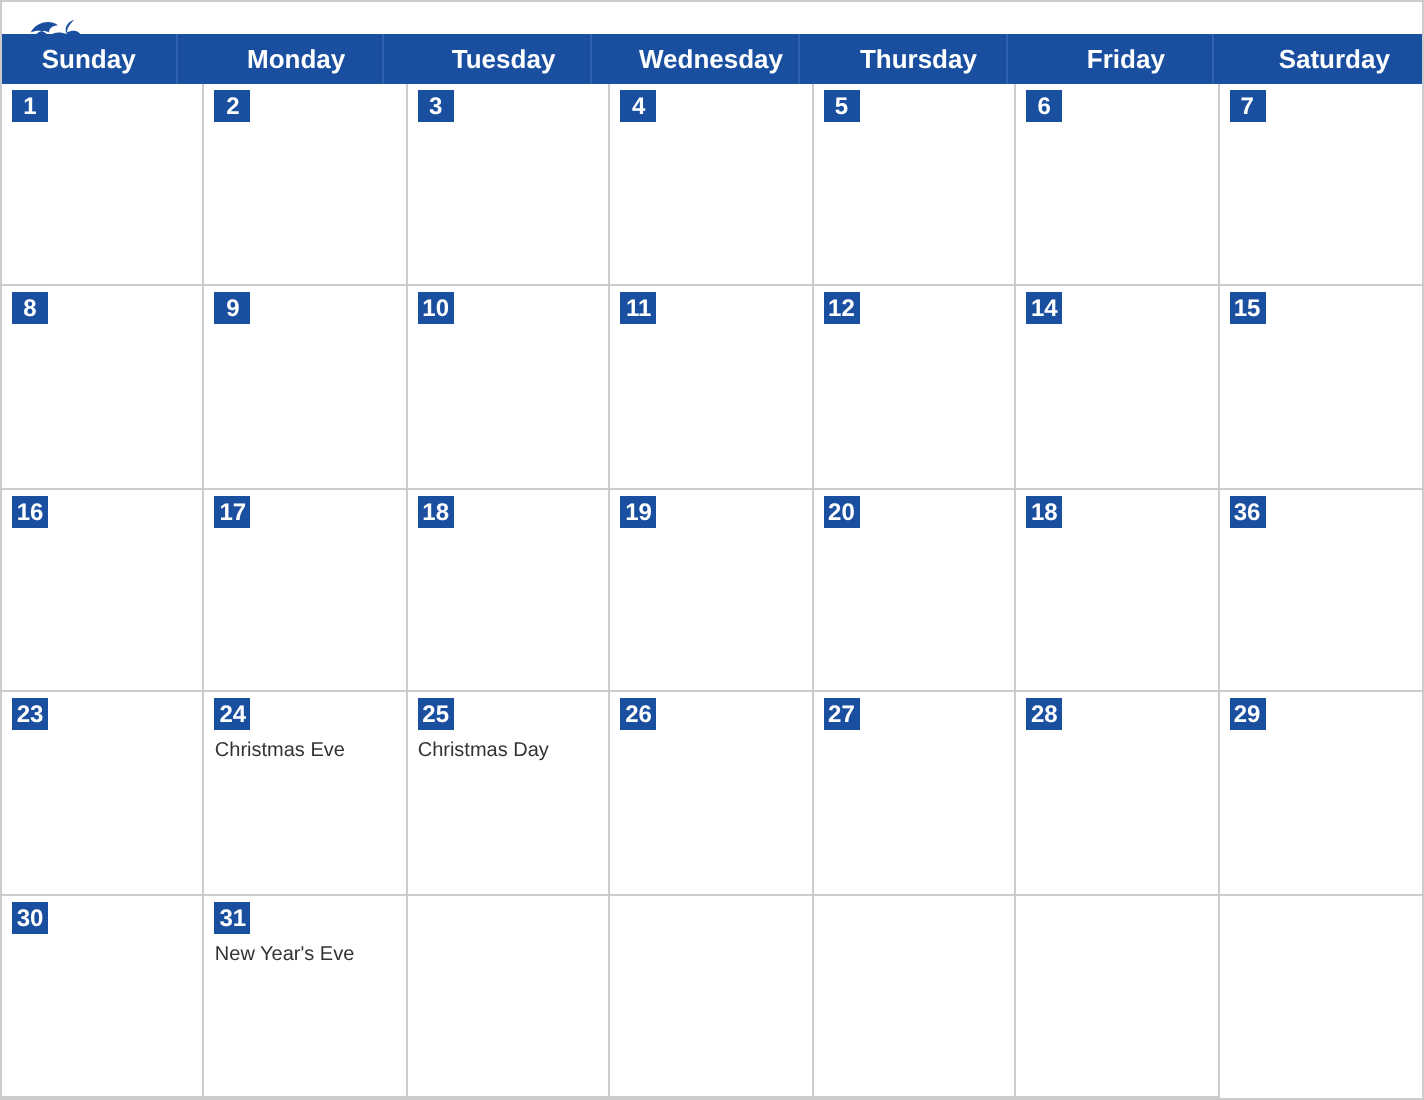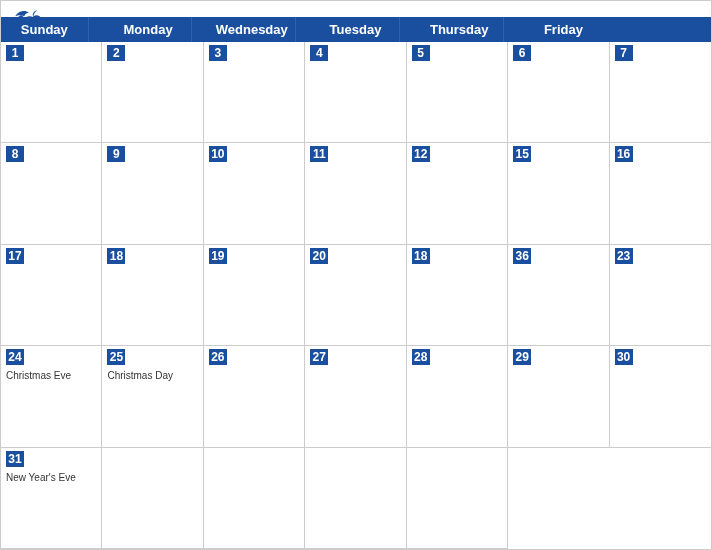--- a/index.html
+++ b/index.html
@@ -131,24 +131,25 @@
       <span class="logo-text-general"></span>
       <span class="logo-text-blue"></span>
     </div>
     <h1 class="calendar-title"></h1>
     <span class="country-label"></span>
   </div>
 
   <div class="day-headers">
     <div class="day-header">Sunday</div>
     <div class="day-header">Monday</div>
+    <div class="day-header">Tuesday</div>
     <div class="day-header">Wednesday</div>
-    <div class="day-header">Tuesday</div>
     <div class="day-header">Thursday</div>
     <div class="day-header">Friday</div>
+    <div class="day-header">Saturday</div>
   </div>
 
   <div class="calendar-grid" id="calendar-grid">
   <div class="calendar-cell">
         <span class="cell-date">1</span>
       </div>
       <div class="calendar-cell">
         <span class="cell-date">2</span>
       </div>
       <div class="calendar-cell">
@@ -175,20 +176,23 @@
       <div class="calendar-cell">
         <span class="cell-date">10</span>
       </div>
       <div class="calendar-cell">
         <span class="cell-date">11</span>
       </div>
       <div class="calendar-cell">
         <span class="cell-date">12</span>
       </div>
       <div class="calendar-cell">
+        <span class="cell-date">14</span>
+      </div>
+      <div class="calendar-cell">
         <span class="cell-date">15</span>
       </div>
       <div class="calendar-cell">
         <span class="cell-date">16</span>
       </div>
       <div class="calendar-cell">
         <span class="cell-date">17</span>
       </div>
       <div class="calendar-cell">
         <span class="cell-date">18</span>

